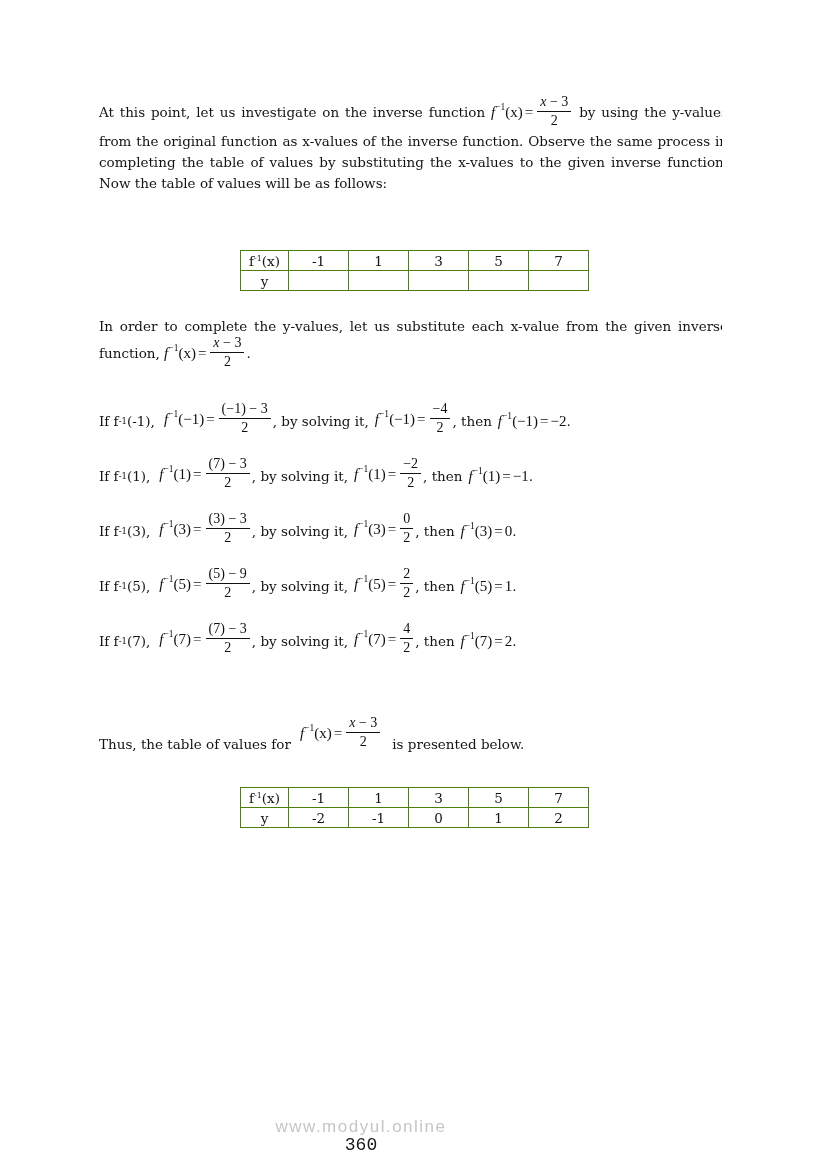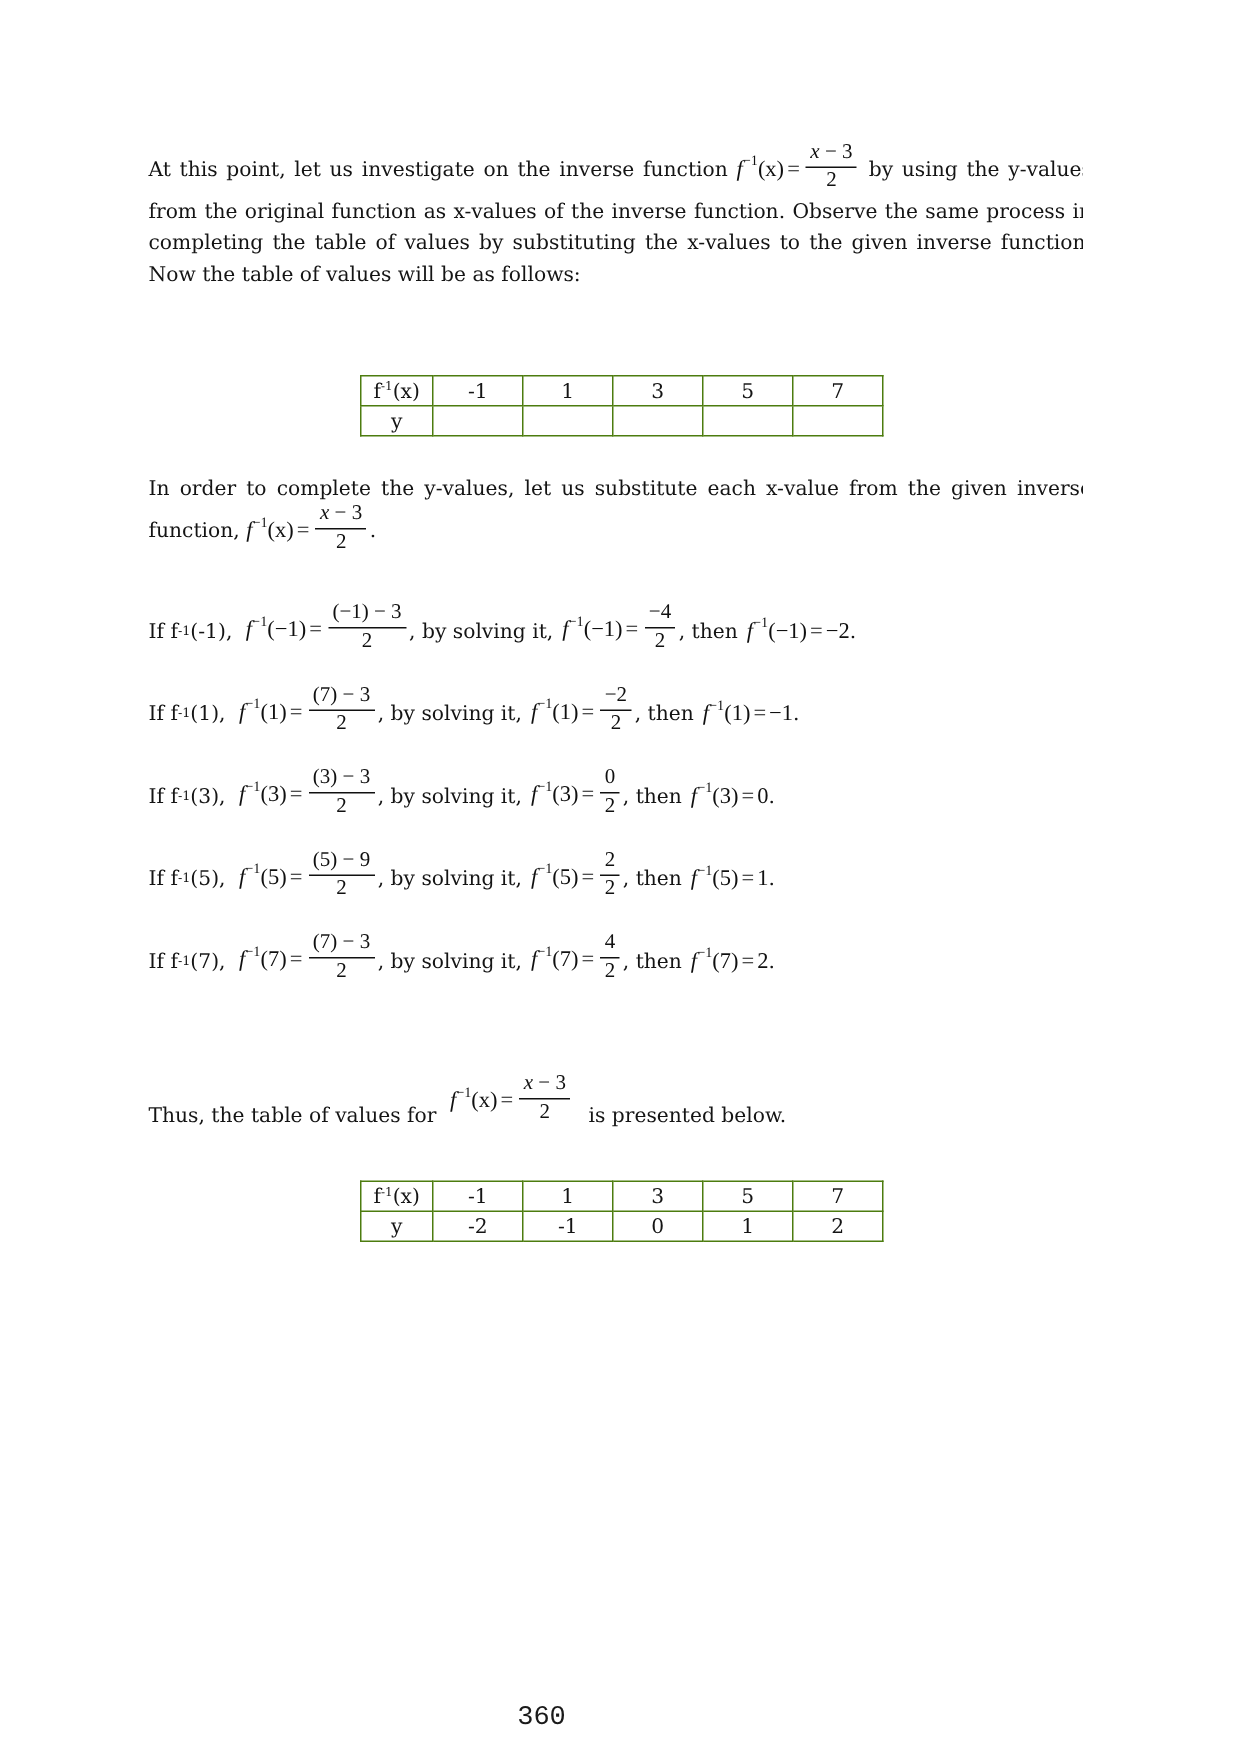--- a/index.html
+++ b/index.html
@@ -240,14 +240,15 @@
       <td class="cell">-2</td>
       <td class="cell">-1</td>
       <td class="cell">0</td>
       <td class="cell">1</td>
       <td class="cell">2</td>
     </tr>
   </tbody>
     </table>
 
   <div class="page-number">360</div>
+  <div class="watermark">www.modyul.online</div>
 
 </div>
 
 </body></html>

